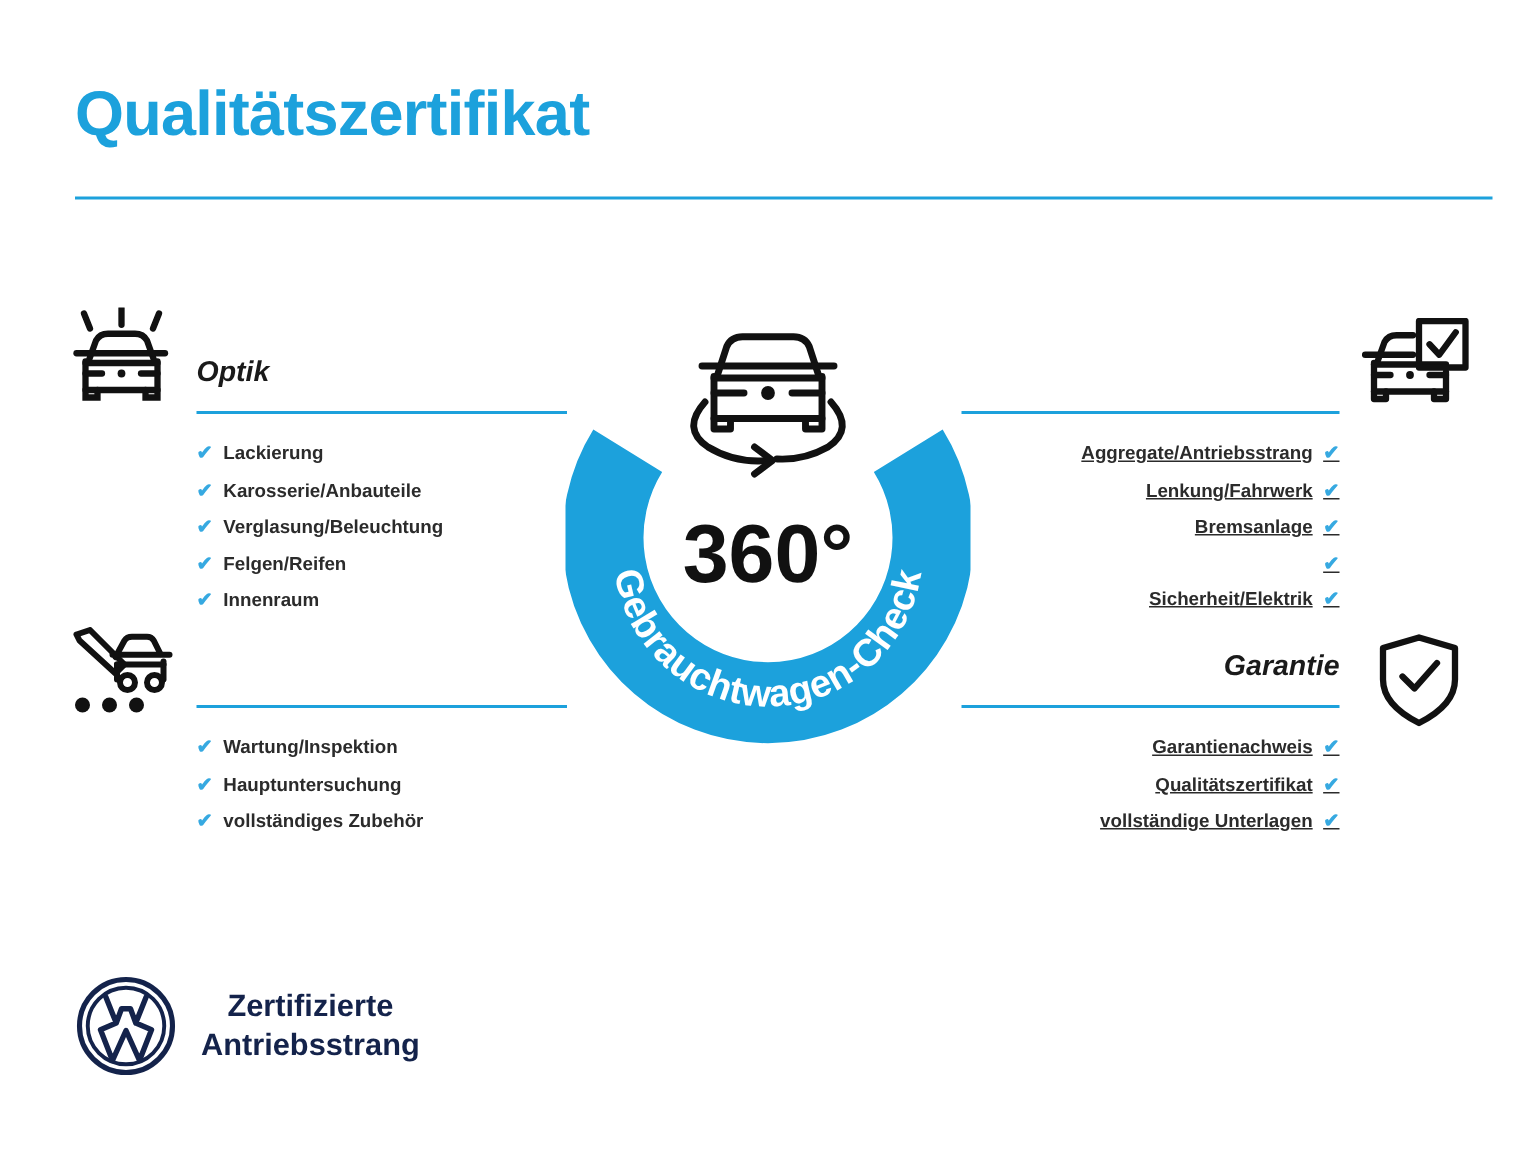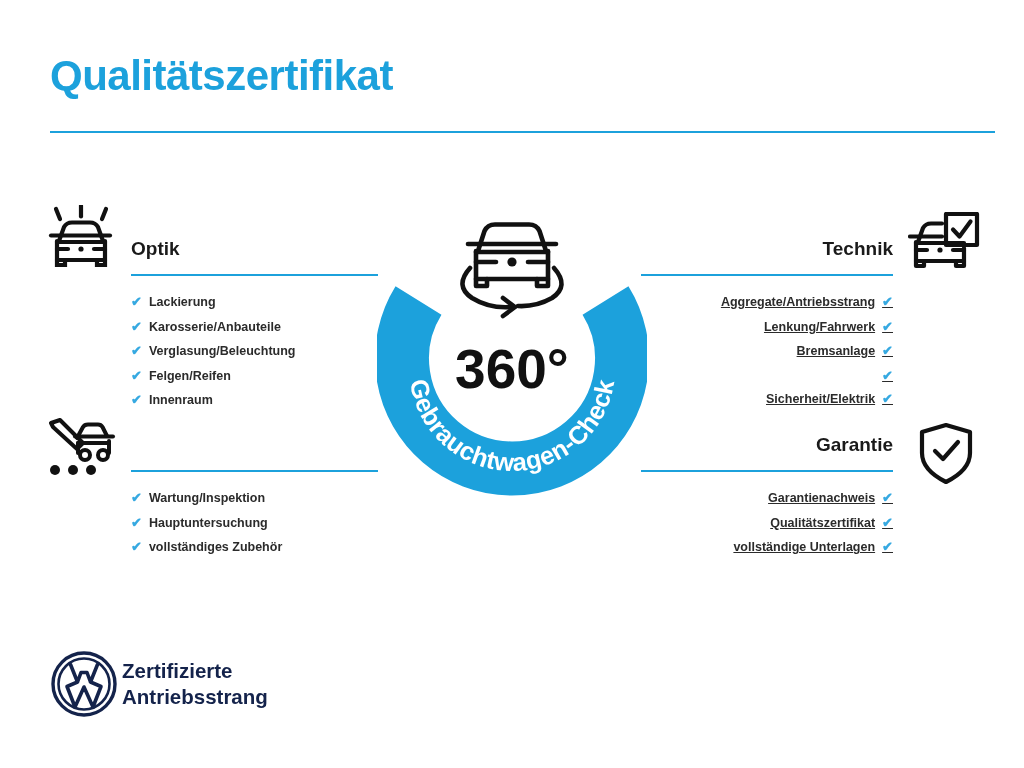--- a/index.html
+++ b/index.html
@@ -18,21 +18,21 @@
     color: #1CA1DC; white-space: nowrap;
   }
   .header-rule {
     position: absolute; left: 50px; top: 131px;
     width: 945px; height: 2px; background: #1CA1DC;
   }
 
   
   .section { position: absolute; }
   .section-head {
-    position: relative; height: 40px;
+    position: relative; height: 40px; font-style: italic;
   }
   .section-title {
     font-size: 19px; font-weight: 700; color: #1A1A1A;
     line-height: 22px; white-space: nowrap;
   }
   .section-underline {
     position: absolute; left: 0; right: 0; bottom: 2px;
     height: 2px; background: #1CA1DC;
   }
   .section-list { margin-top: 12px; list-style: none; }
@@ -66,21 +66,21 @@
   #icon-garantie { left: 918px; top: 422px; }
 
   
   #center-badge {
     position: absolute; left: 377px; top: 196px;
     width: 270px; height: 300px;
   }
   #center-badge svg { display: block; }
 
   
-  #vw-lockup { position: absolute; left: 50px; top: 650px; display: flex; align-items: center; gap: 4px; }
+  #vw-lockup { position: absolute; left: 50px; top: 650px; display: flex; align-items: center; gap: 16px; text-align: center; }
   #vw-wordmark { color: #14234B; font-weight: 700; font-size: 20.5px; line-height: 26px; }
 </style>
 </head>
 <body>
 
 <div class="page">
 
   <div class="page-title">Qualitätszertifikat</div>
   <div class="header-rule"></div>
 
@@ -192,21 +192,20 @@
         </li>
       <li>
           <span class="check">✔</span>
           <span>vollständiges Zubehör</span>
         </li>
     </ul>
   </div>
 
   <div class="section sec-right" id="sec-technik">
     <div class="section-head">
-      <div class="section-title">Technik</div>
       <div class="section-underline"></div>
     </div>
     <ul class="section-list">
       <li>
           <span>Aggregate/Antriebsstrang</span>
           <span class="check">✔</span>
         </li>
       <li>
           <span>Lenkung/Fahrwerk</span>
           <span class="check">✔</span>

